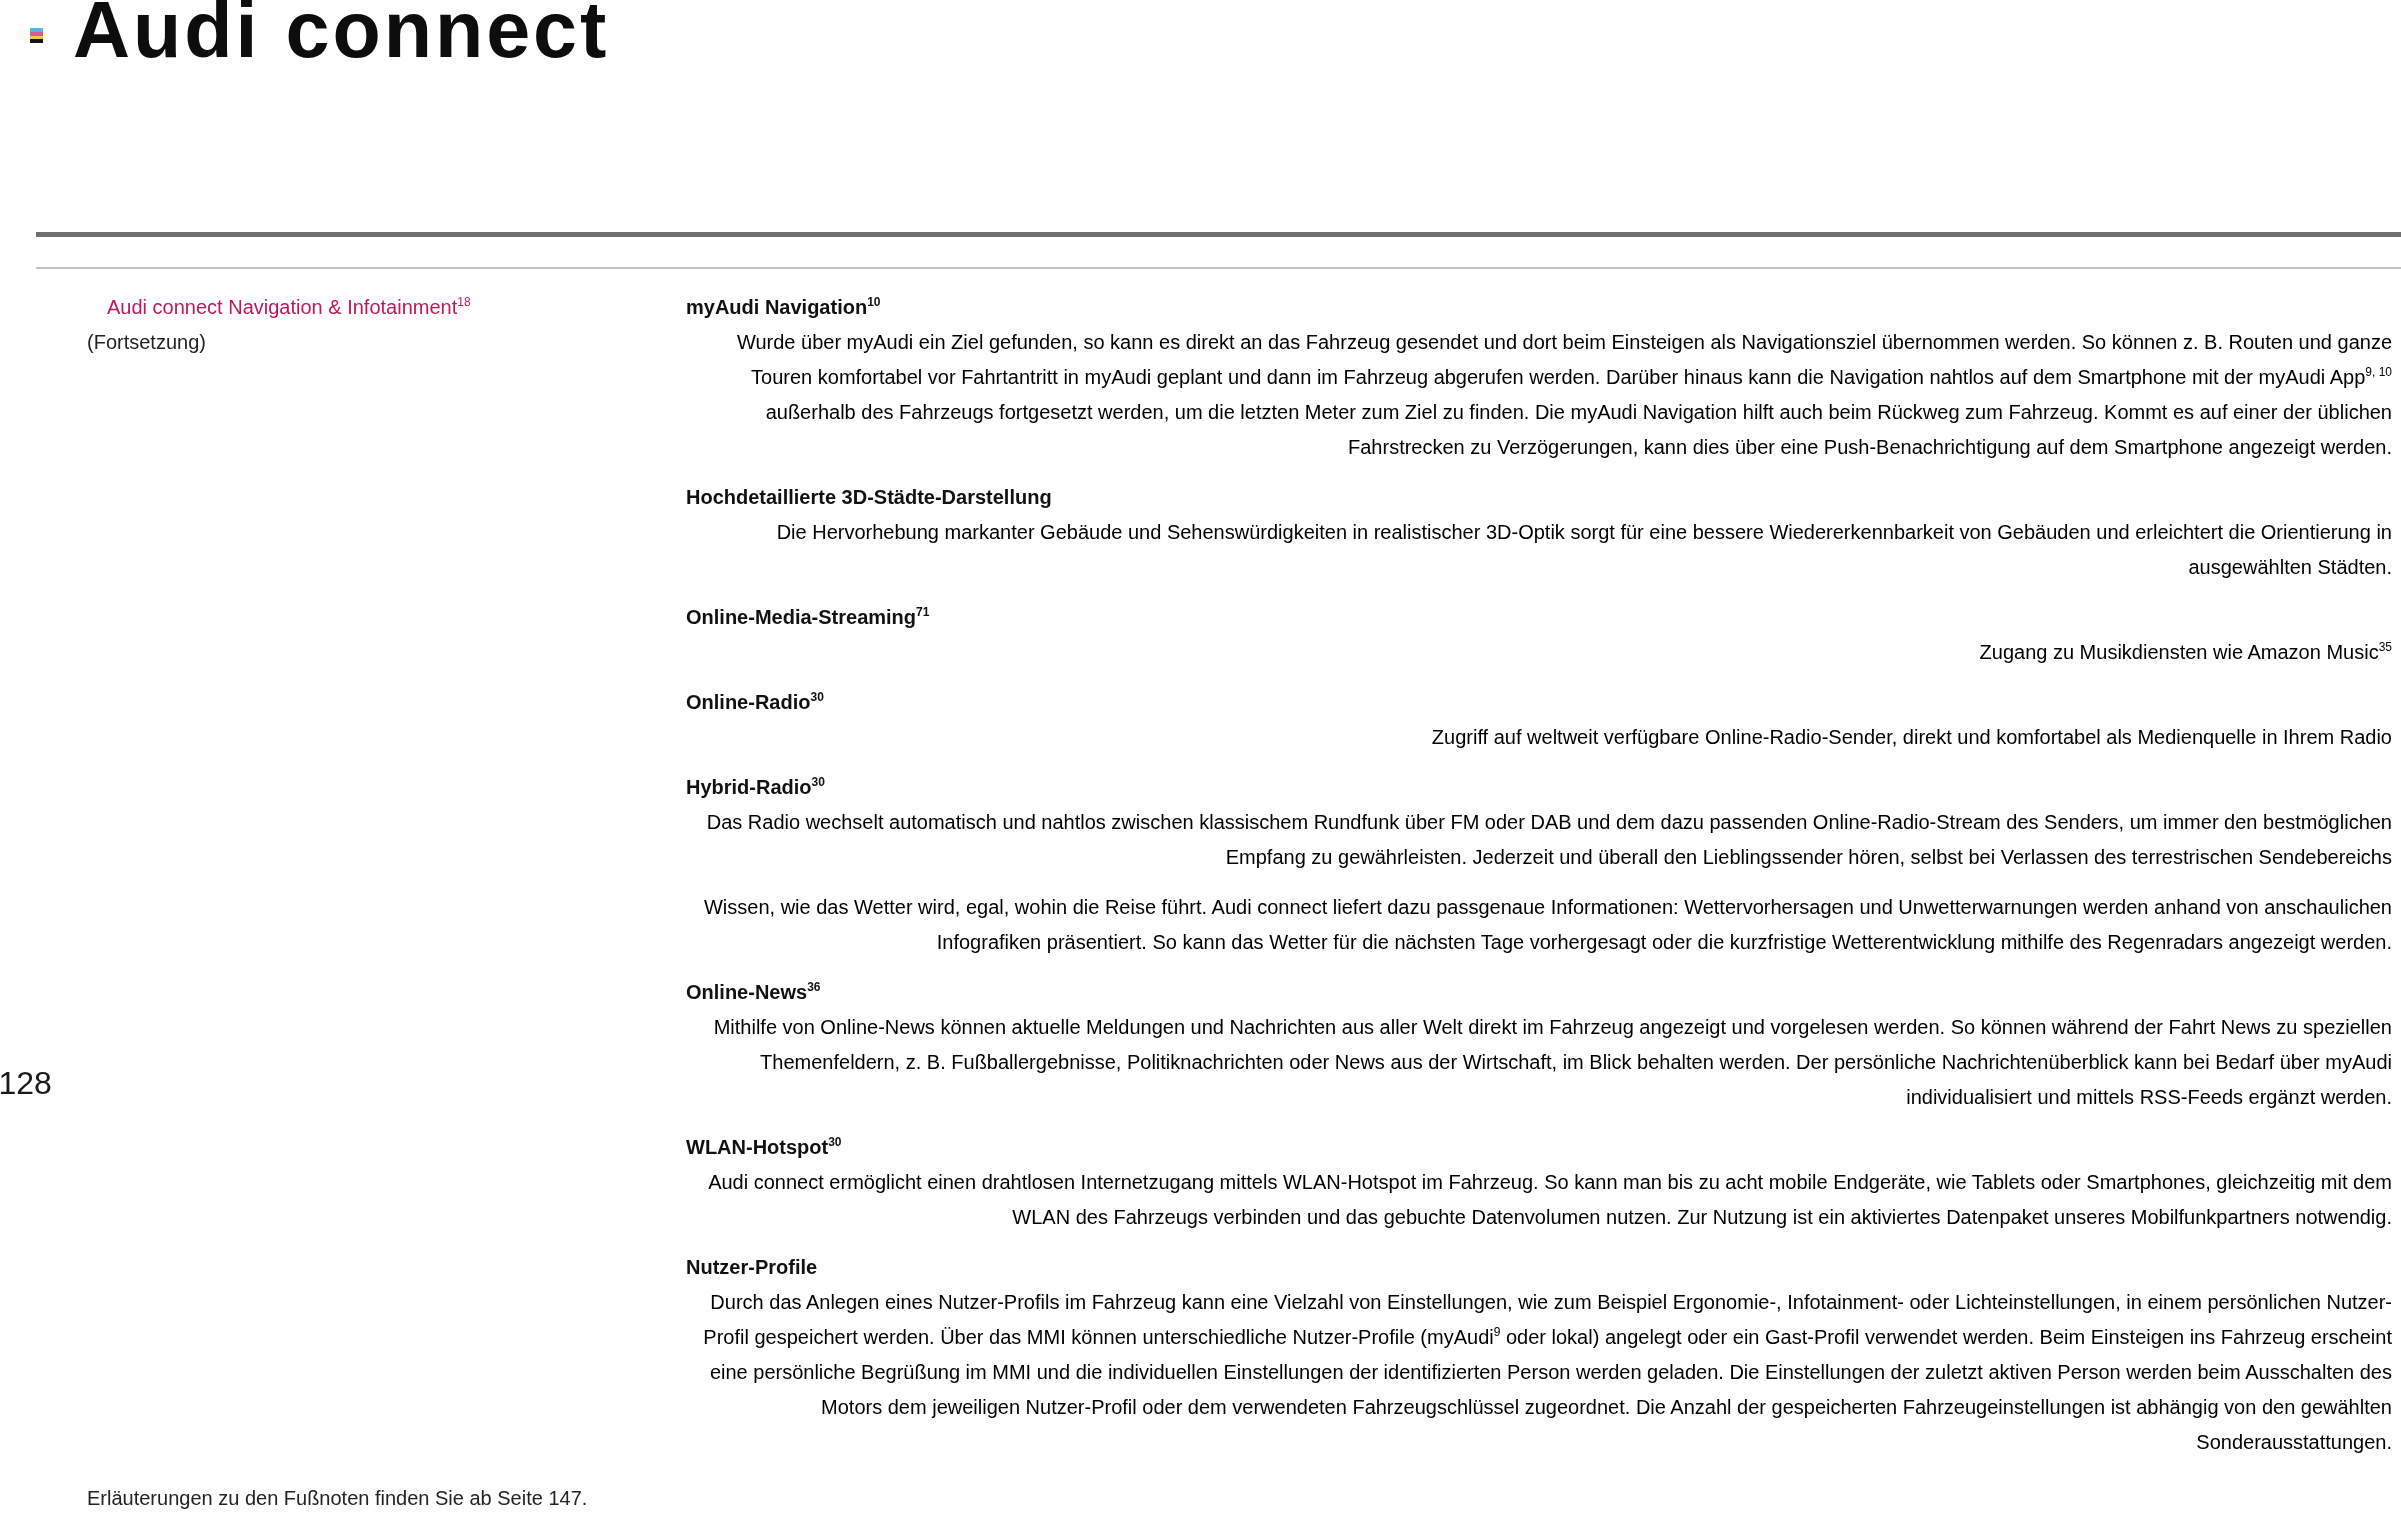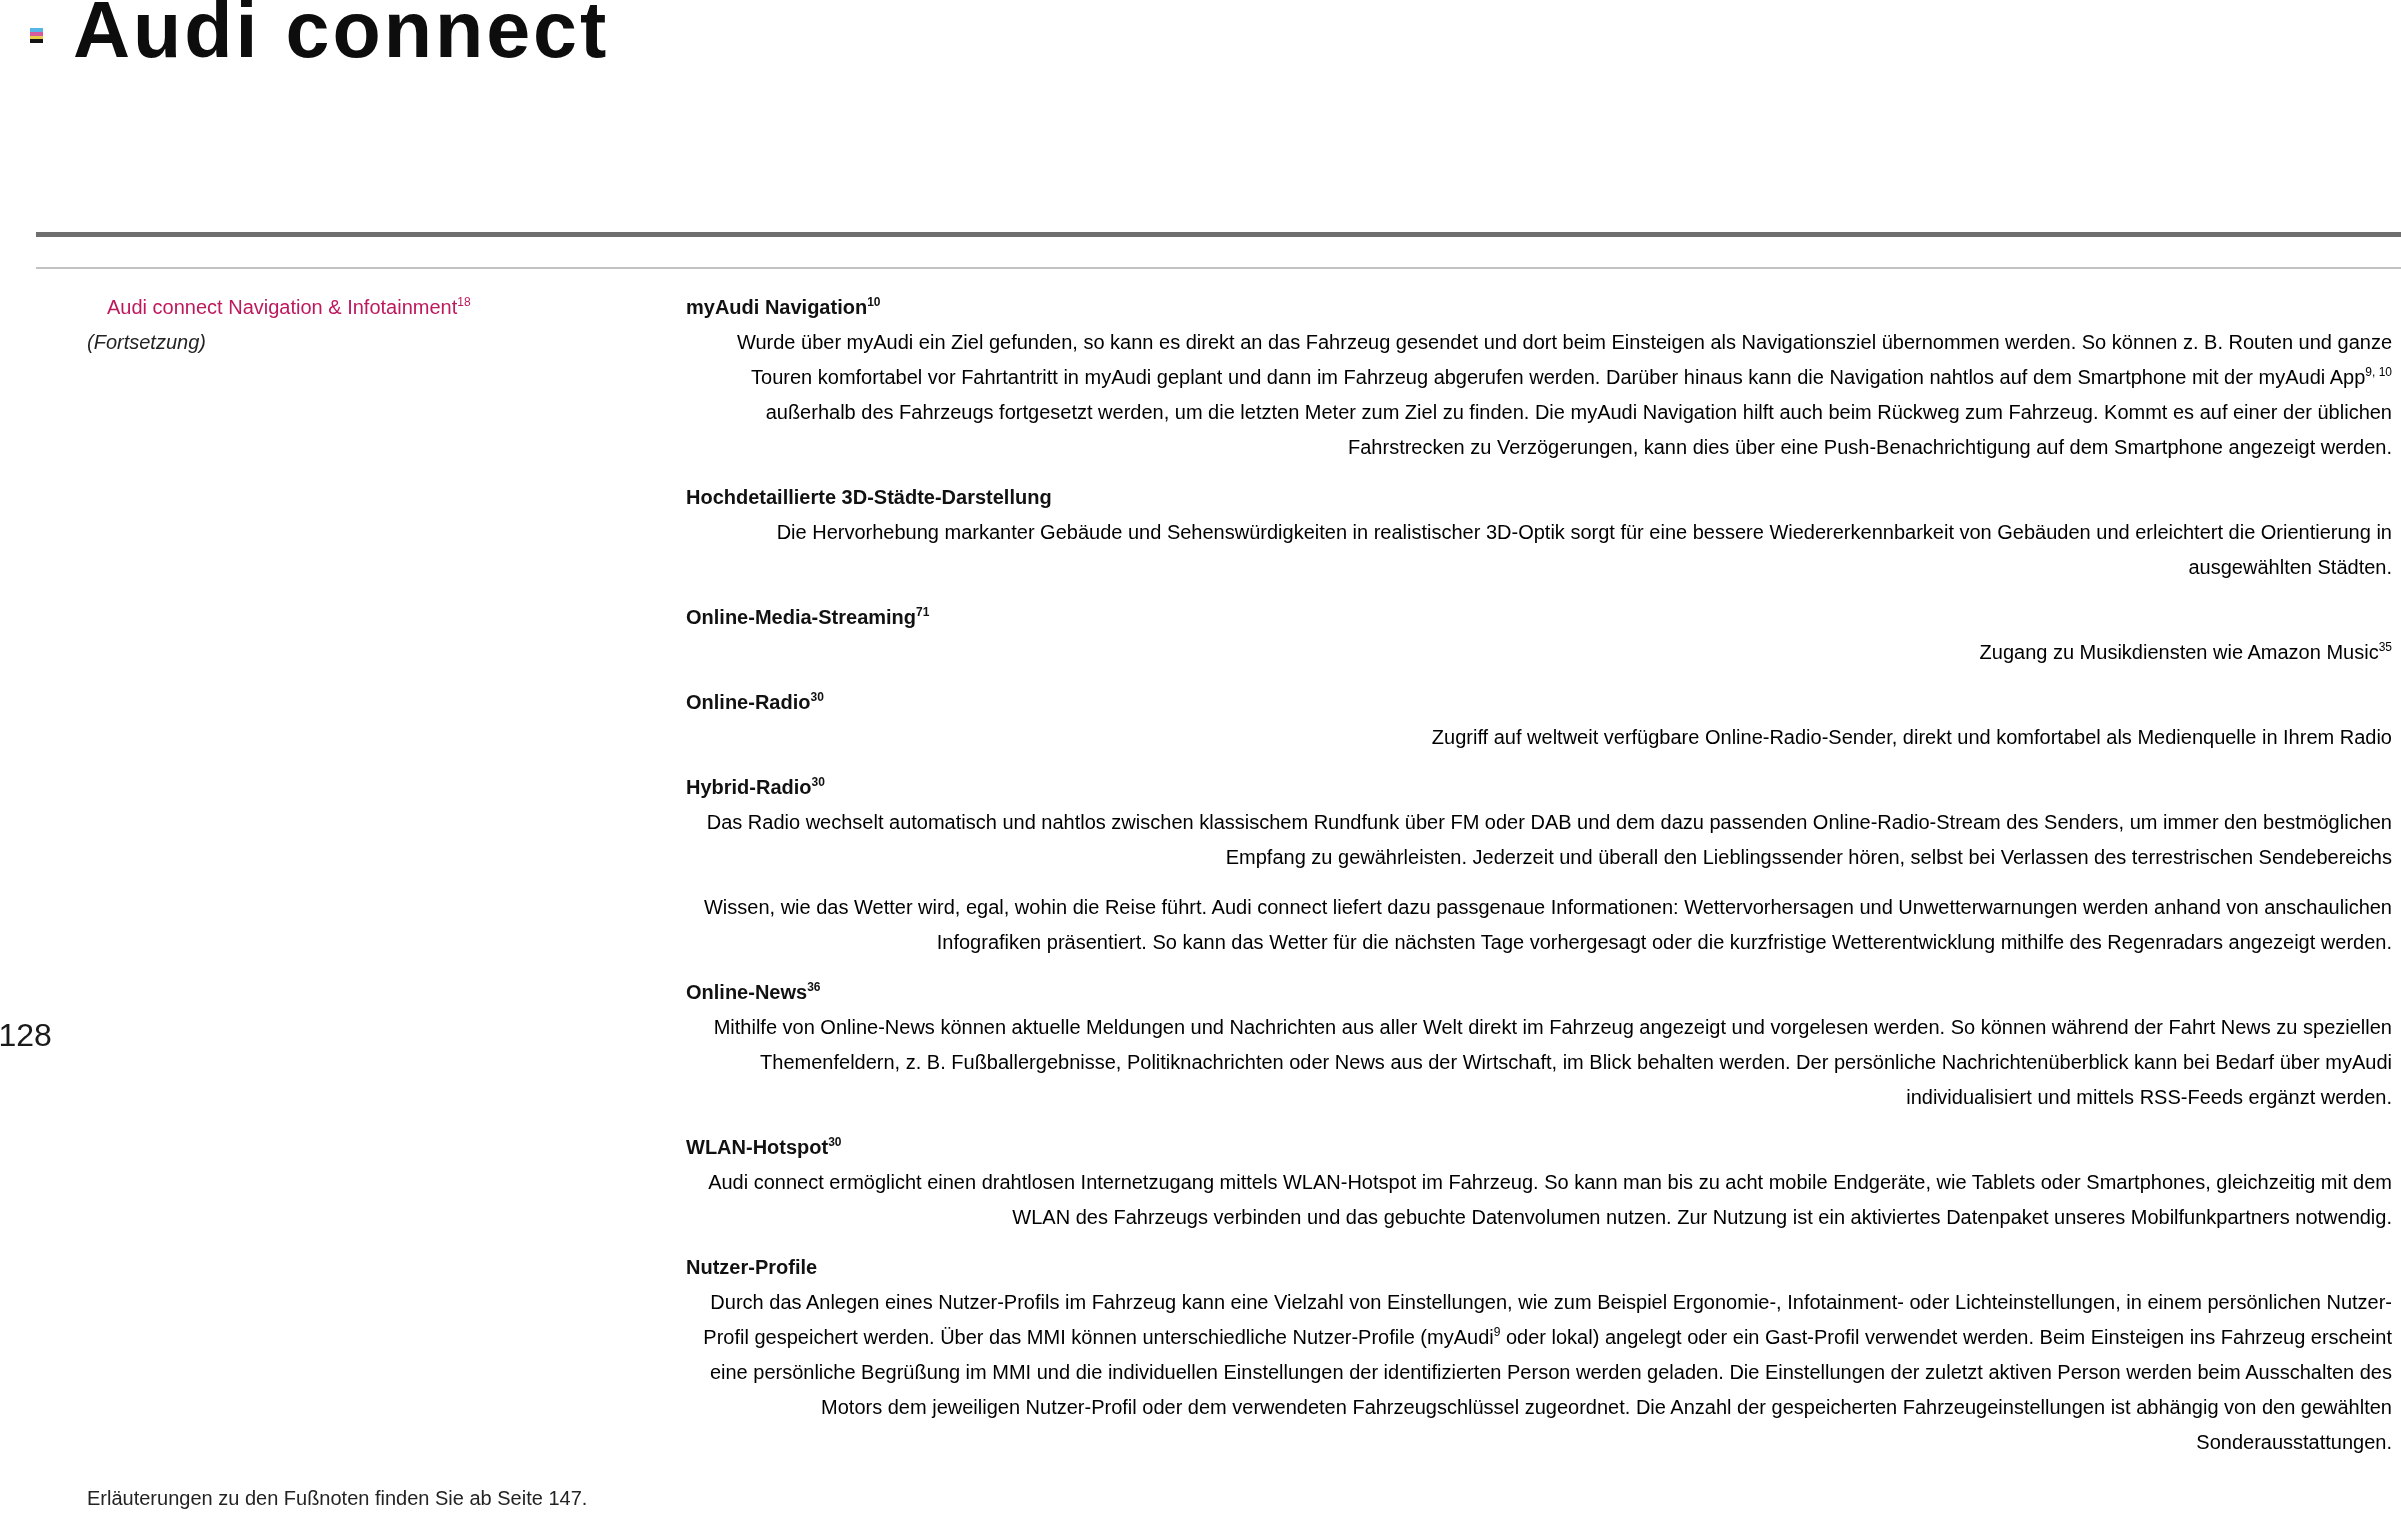--- a/index.html
+++ b/index.html
@@ -38,34 +38,34 @@
     background: #6f6f6f;
   }
   .rule-thin {
     position: absolute;
     left: 36px; right: 0; top: 267px;
     height: 1.5px;
     background: #c2c2c2;
   }
   .page-number {
     position: absolute;
-    left: -1.5px; top: 1018px;
+    left: -1.5px; top: 1066px;
     font-size: 32px;
     line-height: 1.1;
     color: #1a1a1a;
   }
   .left-col {
     position: absolute;
     left: 87px; top: 290px;
     width: 561px;
     font-size: 20px;
     line-height: 35px;
   }
   .col-heading { font-weight: 400; color: #be185d; margin-left: 20px; }
-  .col-subheading { font-weight: 400; color: #232323; font-style: italic; }
+  .col-subheading { font-weight: 400; color: #232323; }
   .right-col {
     position: absolute;
     left: 686px; top: 290px;
     right: 9px;
   }
   .feature { margin: 0 0 15px 0; }
   .feature-title {
     margin: 0;
     font-size: 20px;
     line-height: 35px;

